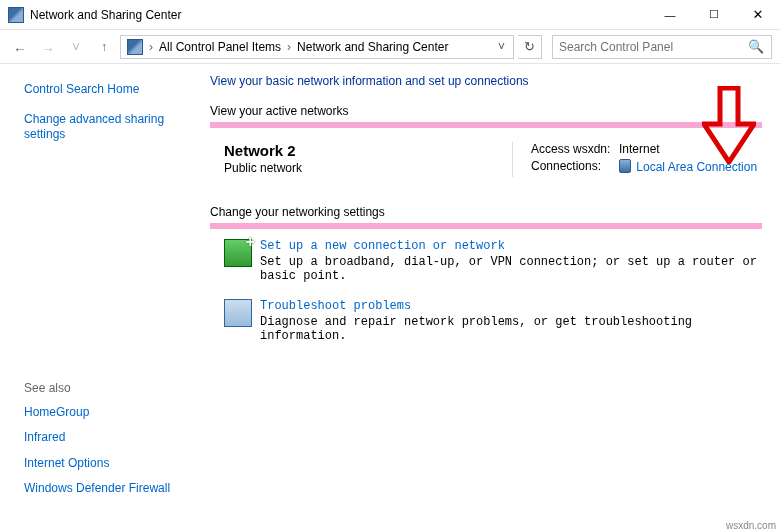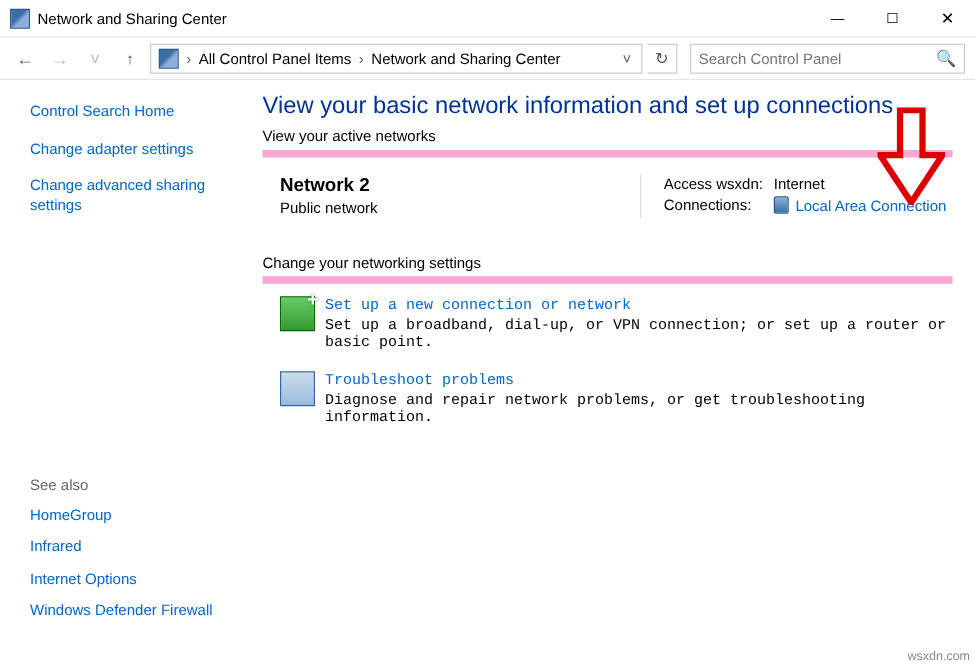--- a/index.html
+++ b/index.html
@@ -103,22 +103,22 @@
   }
   .see-also-h { color:#666; margin-bottom: 10px; }
   .see-also .item { margin-bottom: 10px; }
   .main {
     flex:1;
     padding: 10px 18px 10px 10px;
     font-size:12px;
   }
   .main-h {
     color: #003399;
-    font-size: 19px;
-    margin-bottom: 6px;
+    font-size: 12px;
+    margin-bottom: 16px;
   }
   .sec-h {
     color: #000;
     font-size: 12px;
     border-bottom: 6px solid #f9a8d4;
     padding-bottom: 4px;
     margin-bottom: 10px;
   }
   .networks {
     display:flex;
@@ -190,21 +190,20 @@
   <div class="refresh">↻</div>
   <div class="searchbox">
     <input placeholder="Search Control Panel" style="">
     <span class="si">🔍</span>
   </div>
 </div>
 
 <div class="body">
   <div class="sidebar">
     <div class="item"><a>Control Search Home</a></div>
-    <div class="item"><a>Change adapter settings</a></div>
     <div class="item"><a>Change advanced sharing settings</a></div>
     <div class="see-also">
       <div class="see-also-h">See also</div>
       <div class="item"><a>HomeGroup</a></div>
       <div class="item"><a>Infrared</a></div>
       <div class="item"><a>Internet Options</a></div>
       <div class="item"><a>Windows Defender Firewall</a></div>
     </div>
   </div>
 

